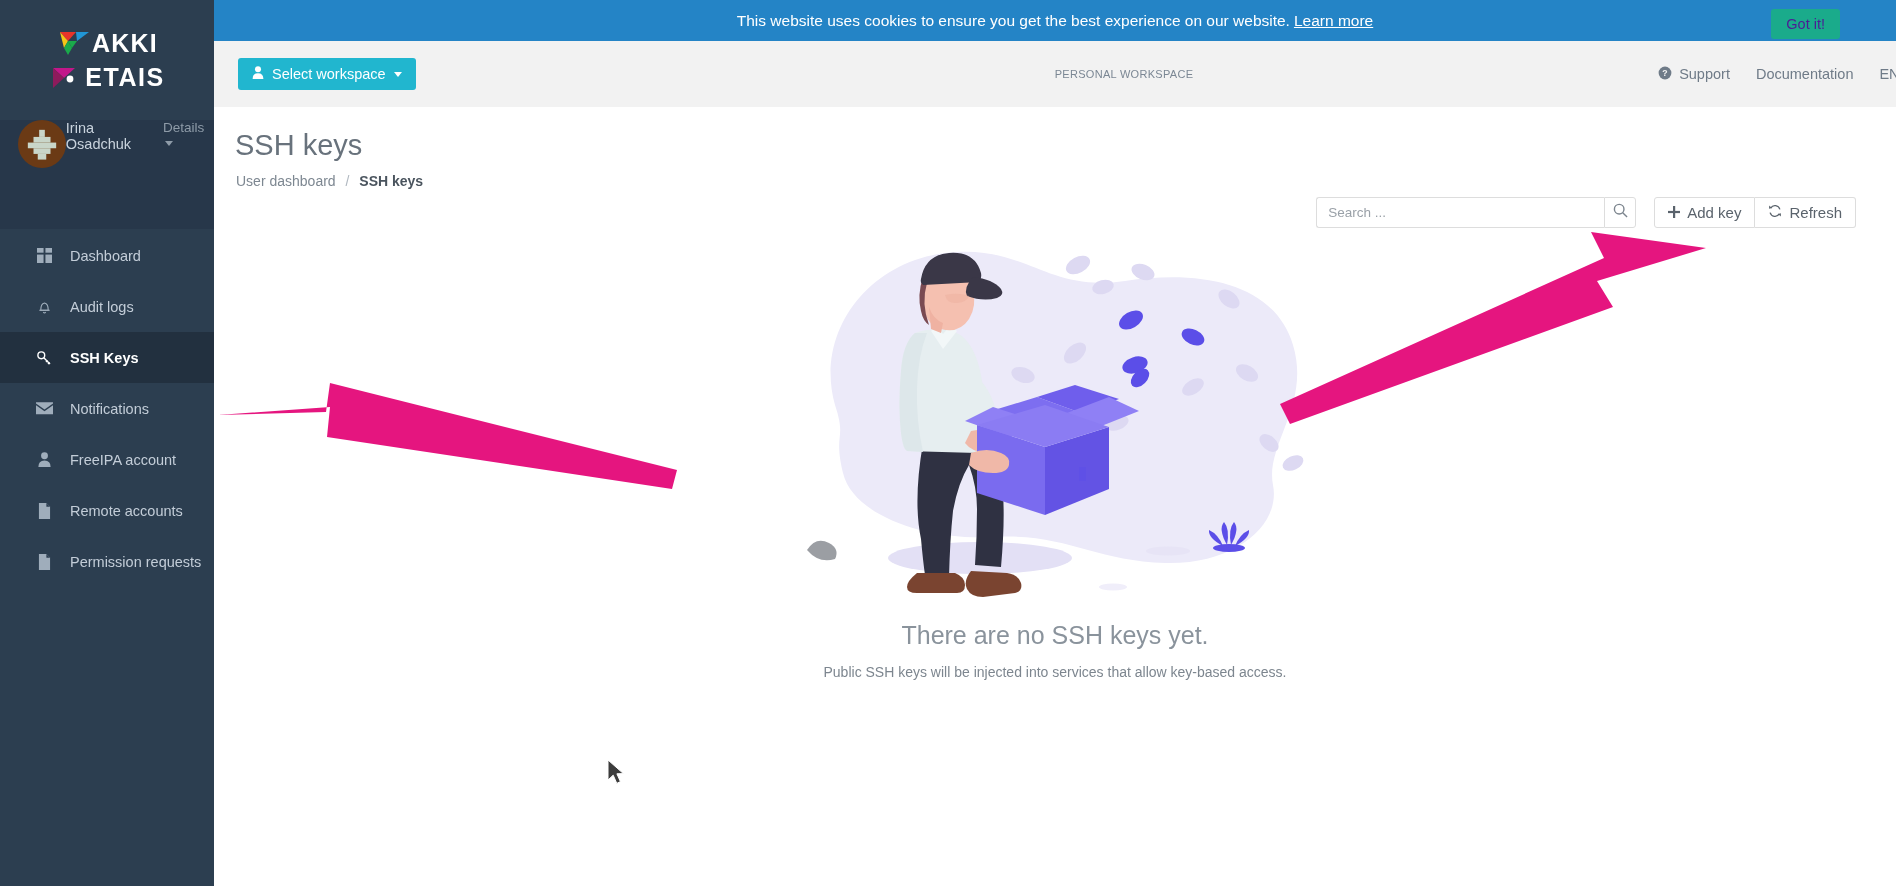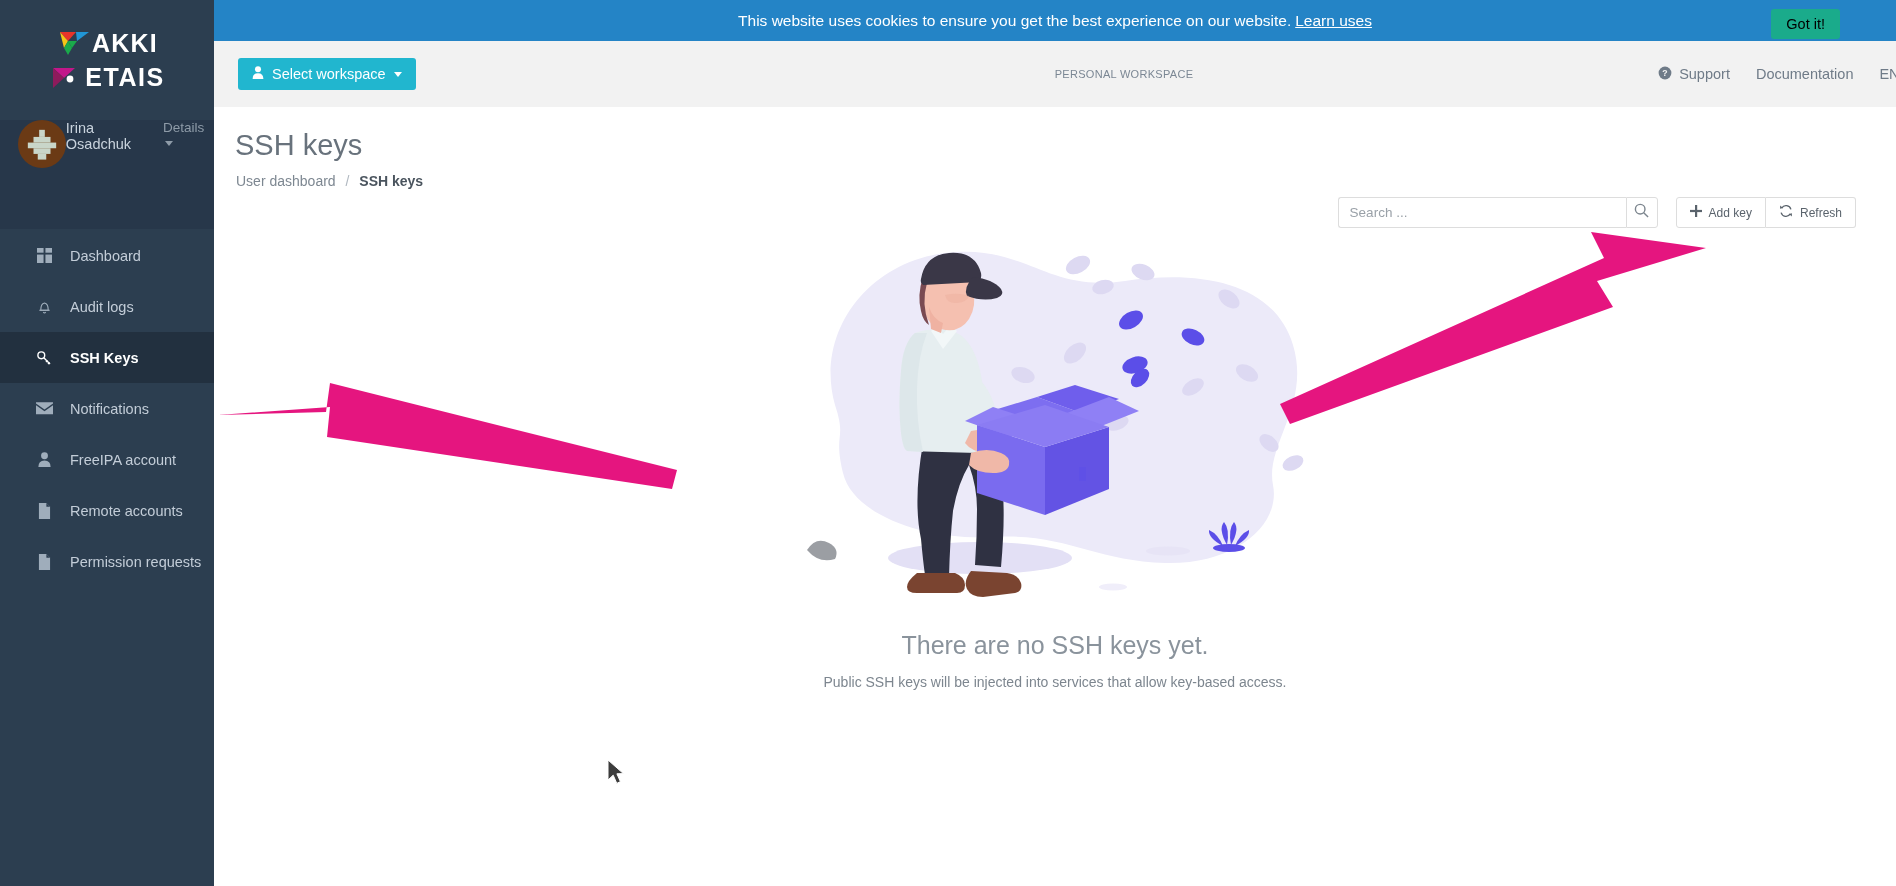--- a/index.html
+++ b/index.html
@@ -78,21 +78,21 @@
     position: absolute; left: 214px; top: 0;
     width: 1682px; height: 41px;
     background: #2484c6;
     display: flex; align-items: center; justify-content: center;
     color: #ffffff; font-size: 15.5px;
   }
   .cookie-text { white-space: nowrap; }
   .cookie-link { color: #ffffff; text-decoration: underline; margin-left: 4px; cursor: pointer; }
   .cookie-btn {
     position: absolute; right: 56px; top: 9px;
-    background: #1aab8b; color: #000000;
+    background: #1aab8b; color: #4c1d95;
     border: none; border-radius: 3px;
     padding: 7px 15px; font-size: 14.5px;
     font-family: "Liberation Sans", sans-serif;
     cursor: pointer;
   }
 
   
   .topbar {
     position: absolute; left: 214px; top: 41px;
     width: 1820px; height: 66px;
@@ -166,34 +166,34 @@
     border: 1px solid #dddddd; border-radius: 0 3px 3px 0;
     background: #ffffff; cursor: pointer;
     display: flex; align-items: center; justify-content: center;
     color: #7c858e;
   }
   .btn-group { display: flex; }
   .tb-btn {
     height: 31px; padding: 0 13px;
     background: #ffffff; border: 1px solid #dddddd;
     display: flex; align-items: center; gap: 7px;
-    font-size: 12px; color: #5a636c; cursor: pointer;
+    font-size: 15px; color: #5a636c; cursor: pointer;
     font-family: "Liberation Sans", sans-serif;
   }
   .tb-btn:first-child { border-radius: 3px 0 0 3px; }
   .tb-btn:last-child { border-radius: 0 3px 3px 0; border-left: none; }
 
   
   .empty-wrap {
     position: absolute; left: 0; top: 108px;
     width: 1682px;
     display: flex; flex-direction: column; align-items: center;
   }
   .illus { width: 520px; height: 400px; }
-  .empty-title { font-size: 25px; color: #8a939c; margin-top: 16px; font-weight: normal; }
+  .empty-title { font-size: 25px; color: #8a939c; margin-top: 6px; font-weight: normal; }
   .empty-sub { font-size: 14px; color: #7d868f; margin-top: 14px; }
 
   
   .arrows { position: absolute; inset: 0; pointer-events: none; }
 
   
   .cursor { position: absolute; left: 608px; top: 760px; pointer-events: none; }
 </style>
 </head>
 <body>
@@ -321,21 +321,21 @@
           </svg>
         </span>
         <span>Permission requests</span>
       </div>
 
     </nav>
   </aside>
 
   <div class="cookie-bar">
     <span class="cookie-text">This website uses cookies to ensure you get the best experience on our website.</span>
-    <a class="cookie-link">Learn uses</a>
+    <a class="cookie-link">Learn more</a>
     <button class="cookie-btn">Got it!</button>
   </div>
 
   <div class="topbar">
     <button class="ws-btn">
       <span>
         <svg width="12" height="13" viewBox="0 0 14 16" fill="#ffffff">
           <circle cx="7" cy="4" r="3.7"></circle>
             <path d="M0.4 16 Q0.4 9 7 9 Q13.6 9 13.6 16 Z"></path>
         </svg>

